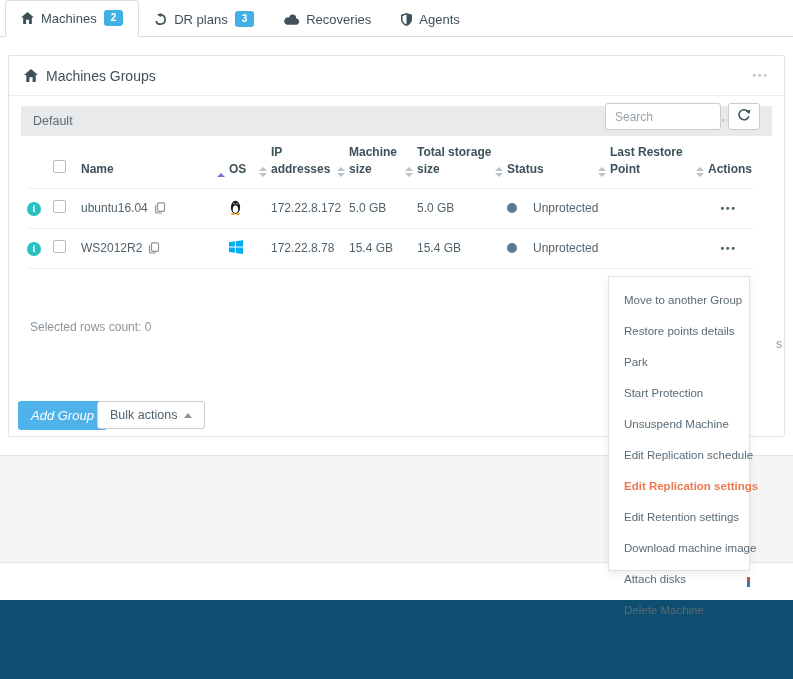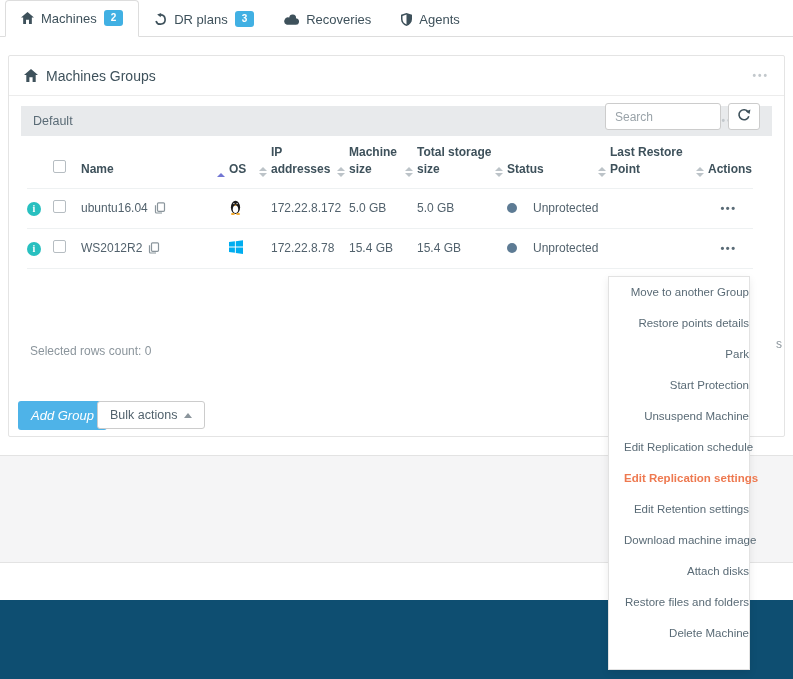--- a/index.html
+++ b/index.html
@@ -61,21 +61,21 @@
     font-size:10px; font-weight:bold; display:inline-flex; align-items:center;
     justify-content:center; font-family:"Liberation Serif",serif; cursor:pointer; }
   .cbox { width:13px; height:13px; border:1px solid #b6bdc2; border-radius:2px;
     background:#fff; display:inline-block; cursor:pointer; }
   .name-cell { display:flex; align-items:center; gap:6px; }
   .copy-ic { cursor:pointer; display:flex; }
   .status-cell { display:flex; align-items:center; gap:16px; }
   .sdot { width:10px; height:10px; border-radius:50%; background:#5d7b94; }
   .row-dots { color:#5a6b76; font-size:11px; font-weight:bold; letter-spacing:1.5px;
     cursor:pointer; text-align:center; }
-  .selected-count { position:absolute; left:30px; top:344px; font-size:12px; color:#8b959c; }
+  .selected-count { position:absolute; left:30px; top:320px; font-size:12px; color:#8b959c; }
   .partial-s { position:absolute; left:776px; top:337px; font-size:12px; color:#8b959c; }
 
   
   .add-group-btn { position:absolute; left:18px; top:401px; background:#4eb3e8; color:#fff;
     border:none; border-radius:3px; font-size:13px; padding:7px 13px; cursor:pointer;
     font-family:"Liberation Sans",sans-serif;font-style:italic; }
   .bulk-btn { position:absolute; left:97px; top:401px; background:#fff; color:#52626d;
     border:1px solid #ccc; border-radius:3px; font-size:12.5px; padding:6px 12px;
     cursor:pointer; display:flex; align-items:center; gap:7px;
     font-family:"Liberation Sans",sans-serif; }
@@ -84,23 +84,23 @@
 
   
   .gray-band { position:absolute; left:0; top:455px; width:100%; height:108px;
     background:#f5f5f6; border-top:1px solid #e3e3e3; border-bottom:1px solid #e3e3e3; }
   .footer-frag { position:absolute; left:747px; top:577px; width:3px; height:10px;
     background:linear-gradient(#b5534d 0 40%, #3f72b5 40% 100%); }
   .navy-footer { position:absolute; left:0; top:600px; width:100%; height:79px;
     background:#0e4e71; }
 
   
-  .ctx-menu { position:absolute; left:608px; top:276px; width:142px; height:394px;
+  .ctx-menu { position:absolute; left:608px; top:276px; width:142px; height:295px;
     background:#fff; border:1px solid #e2e2e2; box-shadow:0 3px 8px rgba(0,0,0,.08);
-    z-index:10; padding-top:0;text-align:right; }
+    z-index:10; padding-top:8px; }
   .ctx-item { height:31px; line-height:31px; padding-left:15px; font-size:11.5px;
     color:#5a6b76; white-space:nowrap; cursor:pointer; }
   .ctx-item.hl { color:#ee7950; font-weight:bold; }
 </style>
 </head>
 <body>
 
 <div class="tabbar">
   <div class="tab active">
     <span class="ticon">
@@ -348,15 +348,14 @@
   <div class="ctx-item">Move to another Group</div>
   <div class="ctx-item">Restore points details</div>
   <div class="ctx-item">Park</div>
   <div class="ctx-item">Start Protection</div>
   <div class="ctx-item">Unsuspend Machine</div>
   <div class="ctx-item">Edit Replication schedule</div>
   <div class="ctx-item hl">Edit Replication settings</div>
   <div class="ctx-item">Edit Retention settings</div>
   <div class="ctx-item">Download machine image</div>
   <div class="ctx-item">Attach disks</div>
-  <div class="ctx-item">Restore files and folders</div>
   <div class="ctx-item">Delete Machine</div>
 </div>
 
 </body></html>

